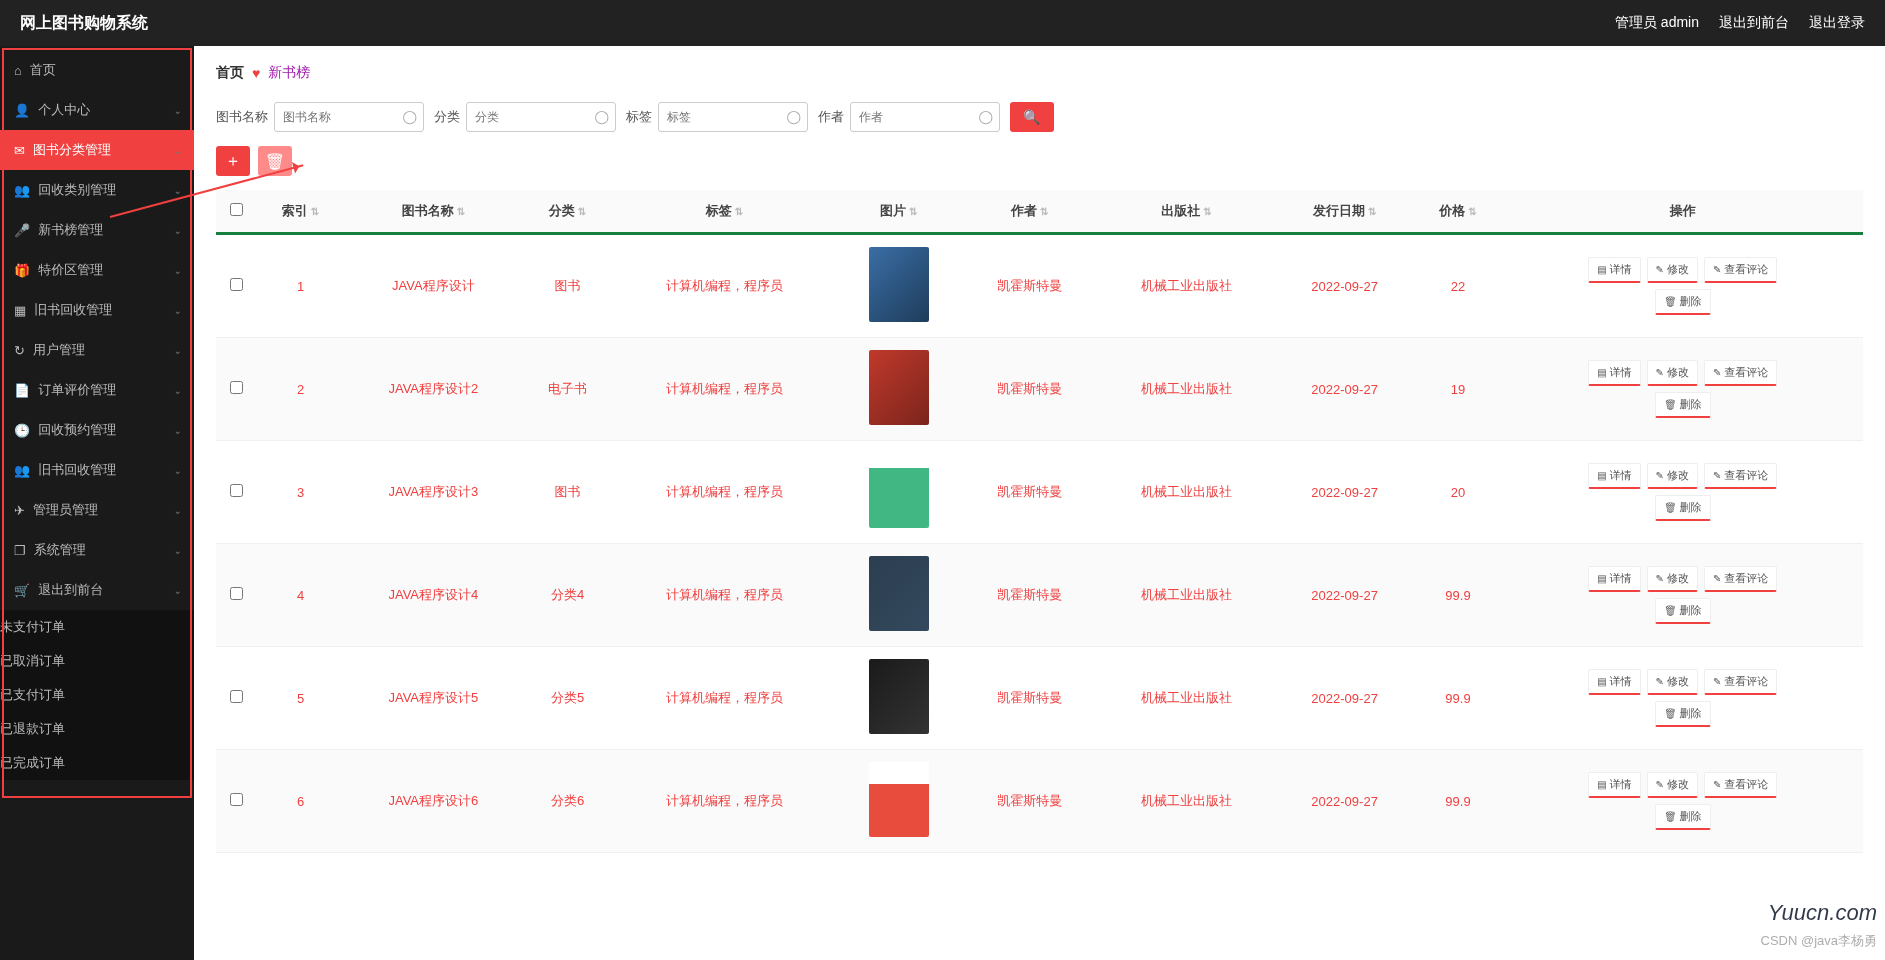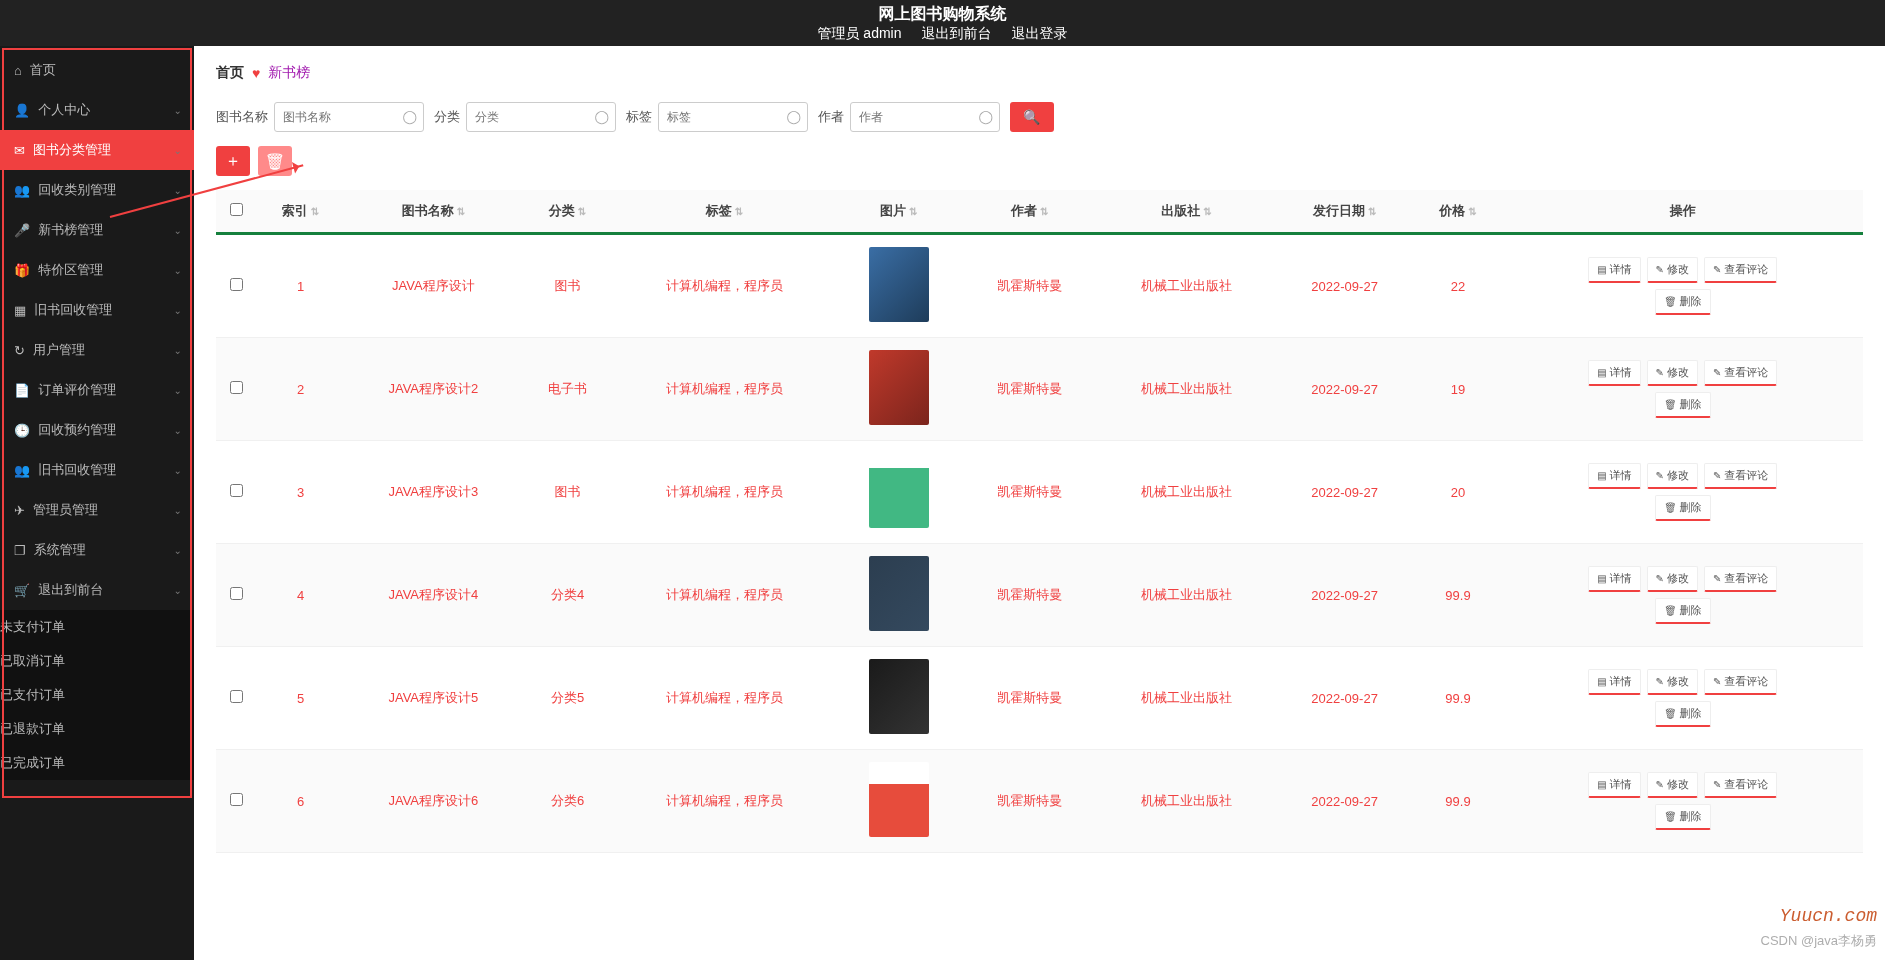--- a/index.html
+++ b/index.html
@@ -1,17 +1,17 @@
 <!DOCTYPE html>
 <html><head>
 <meta charset="utf-8">
 <style>
 *{box-sizing:border-box;margin:0;padding:0;}
 body{font-family:"Microsoft YaHei","Helvetica Neue",Arial,sans-serif;font-size:13px;color:#333;background:#f5f5f5;}
-.topbar{height:46px;background:#222;color:#fff;display:flex;align-items:center;padding:0 20px;justify-content:center;flex-direction:column;}
+.topbar{height:46px;background:#222;color:#fff;display:flex;align-items:center;padding:0 20px;justify-content:space-between;}
 .topbar .brand{font-size:16px;font-weight:bold;}
 .topbar .right{display:flex;gap:20px;}
 .topbar .right span{cursor:pointer;font-size:14px;}
 .layout{display:flex;min-height:calc(100vh - 46px);}
 .sidebar{width:194px;background:#1a1a1a;color:#bbb;padding-top:4px;position:relative;}
 .sidebar .item{height:40px;display:flex;align-items:center;padding:0 14px;cursor:pointer;font-size:13px;gap:8px;position:relative;}
 .sidebar .item.active{background:#f04040;color:#fff;}
 .sidebar .item .chev{position:absolute;right:12px;top:15px;font-size:10px;color:#777;}
 .sidebar .sub{background:#111;}
 .sidebar .sub .subitem{height:34px;display:flex;align-items:center;font-size:13px;color:#bbb;cursor:pointer;}
@@ -42,21 +42,21 @@
 .thumb{width:60px;height:75px;background:linear-gradient(135deg,#3a6ea5,#1e3c5a);border-radius:2px;display:inline-block;position:relative;overflow:hidden;}
 .thumb.g2{background:linear-gradient(135deg,#c0392b,#7b241c);}
 .thumb.g3{background:linear-gradient(180deg,#fff 20%,#41b883 20%);}
 .thumb.g4{background:linear-gradient(135deg,#2c3e50,#34495e);}
 .thumb.g5{background:linear-gradient(135deg,#1a1a1a,#333);}
 .thumb.g6{background:linear-gradient(180deg,#fff 30%,#e74c3c 30%);}
 .thumb .t{position:absolute;bottom:15px;left:4px;right:4px;color:#fff;font-size:7px;text-align:center;}
 .ops{display:flex;flex-wrap:wrap;gap:6px;justify-content:center;max-width:200px;margin:0 auto;}
 .opbtn{border:1px solid #eee;background:#fff;padding:4px 8px;font-size:11px;color:#555;cursor:pointer;border-bottom:2px solid #f04040;border-radius:2px;display:inline-flex;align-items:center;gap:3px;}
 .opbtn .oi{font-size:10px;}
-.watermark1{position:fixed;right:8px;bottom:34px;color:#c2410c;font-size:18px;font-style:italic;font-family:Liberation Mono, monospace;opacity:.85;pointer-events:none;}
+.watermark1{position:fixed;right:8px;bottom:34px;color:#0f172a;font-size:22px;font-style:italic;font-family:Liberation Sans, sans-serif;opacity:.85;pointer-events:none;}
 .watermark2{position:fixed;right:8px;bottom:10px;color:#999;font-size:13px;opacity:.8;pointer-events:none;}
 </style>
 </head>
 <body>
 
 <div class="topbar">
   <div class="brand">网上图书购物系统</div>
   <div class="right">
     <span>管理员 admin</span>
     <span>退出到前台</span>

